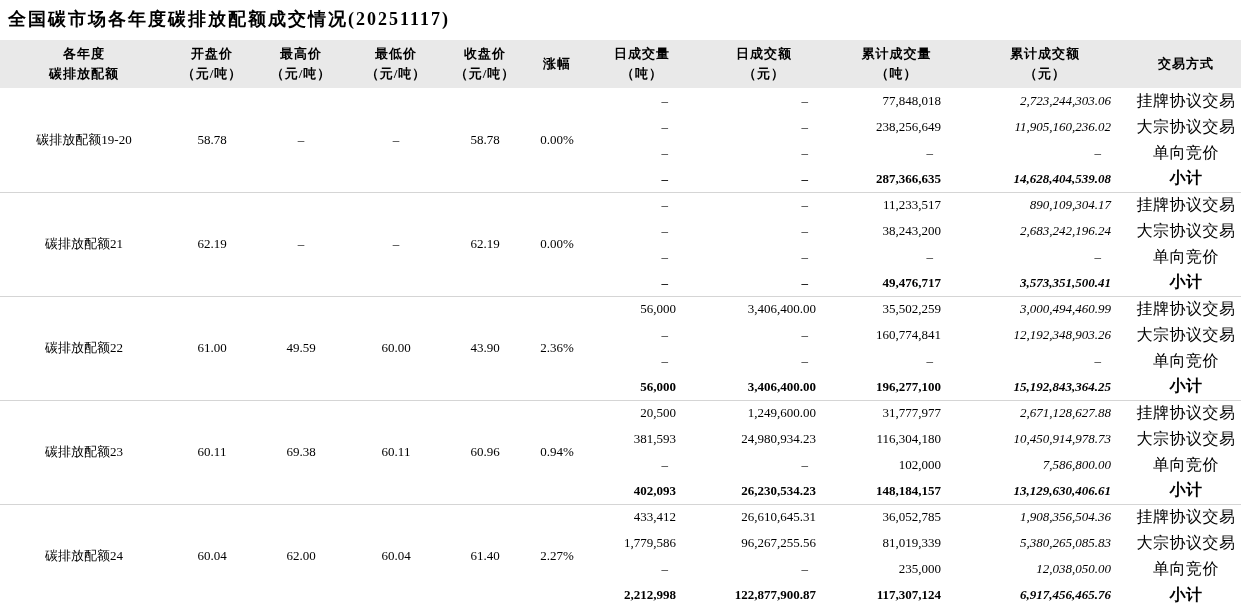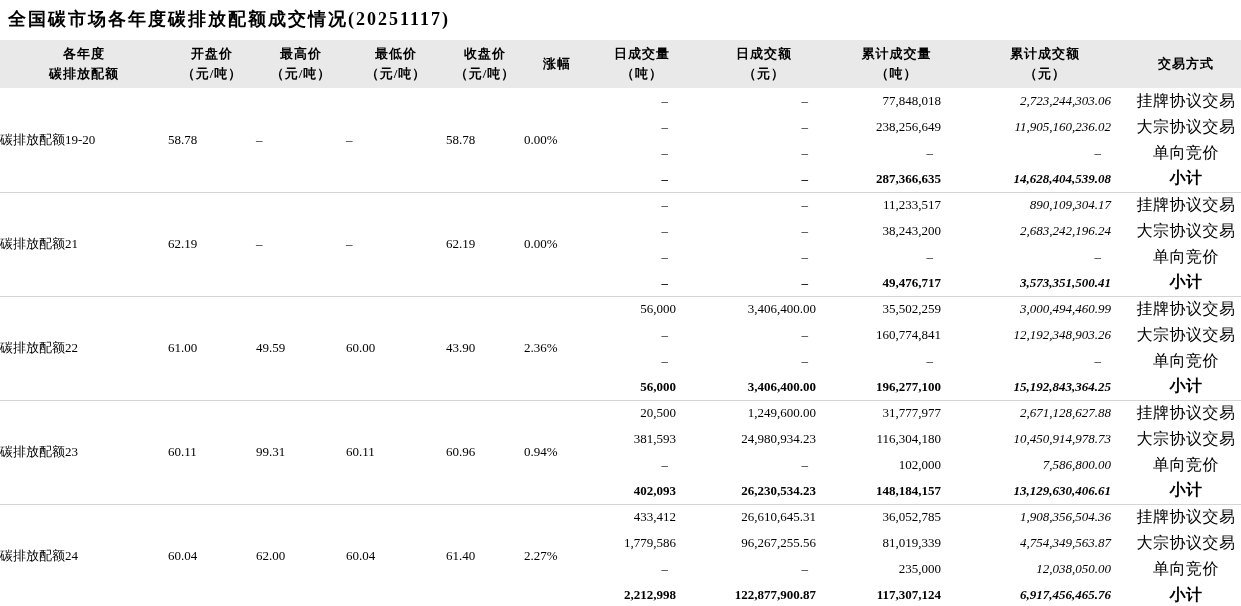--- a/index.html
+++ b/index.html
@@ -40,21 +40,21 @@
     padding: 0;
     line-height: 1.55;
   }
   tbody td {
     height: 26px;
     font-size: 13px;
     vertical-align: middle;
     padding: 0;
     white-space: nowrap;
   }
-  td.center { }
+  td.center { text-align: center; }
   td.num    { text-align: right; padding-right: 18px; }
   td.num.wide { padding-right: 20px; font-style: italic; }
   td.num.dash { padding-right: 26px; }
   td.num.wide.dash { padding-right: 30px; }
   td.method { text-align: center; font-size: 16px; letter-spacing: 0.5px; }
   tr.subtotal td { font-weight: bold; }
   tr.group-start td { border-top: 1px solid #d5d5d5; }
   tbody tr.first-group td { border-top: none; }
 </style>
 </head>
@@ -217,21 +217,21 @@
         <tr class="subtotal">
           <td class="num">56,000</td>
           <td class="num">3,406,400.00</td>
           <td class="num">196,277,100</td>
           <td class="num wide">15,192,843,364.25</td>
           <td class="method">小计</td>
         </tr>
         <tr class="group-start">
           <td class="center" rowspan="4">碳排放配额23</td>
           <td class="center" rowspan="4">60.11</td>
-          <td class="center" rowspan="4">99.31</td>
+          <td class="center" rowspan="4">69.38</td>
           <td class="center" rowspan="4">60.11</td>
           <td class="center" rowspan="4">60.96</td>
           <td class="center" rowspan="4">0.94%</td>
           <td class="num">20,500</td>
           <td class="num">1,249,600.00</td>
           <td class="num">31,777,977</td>
           <td class="num wide">2,671,128,627.88</td>
           <td class="method">挂牌协议交易</td>
         </tr>
         <tr>
@@ -265,21 +265,21 @@
           <td class="num">433,412</td>
           <td class="num">26,610,645.31</td>
           <td class="num">36,052,785</td>
           <td class="num wide">1,908,356,504.36</td>
           <td class="method">挂牌协议交易</td>
         </tr>
         <tr>
           <td class="num">1,779,586</td>
           <td class="num">96,267,255.56</td>
           <td class="num">81,019,339</td>
-          <td class="num wide">4,754,349,563.87</td>
+          <td class="num wide">5,380,265,085.83</td>
           <td class="method">大宗协议交易</td>
         </tr>
         <tr>
           <td class="num dash">–</td>
           <td class="num dash">–</td>
           <td class="num">235,000</td>
           <td class="num wide">12,038,050.00</td>
           <td class="method">单向竞价</td>
         </tr>
         <tr class="subtotal">

